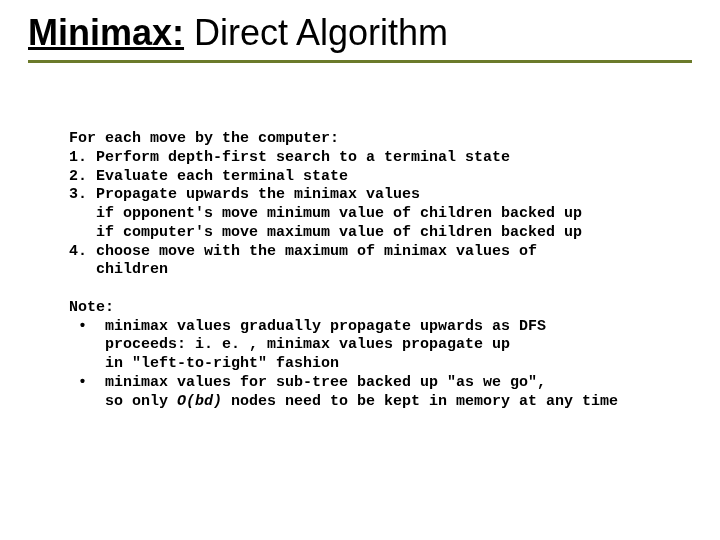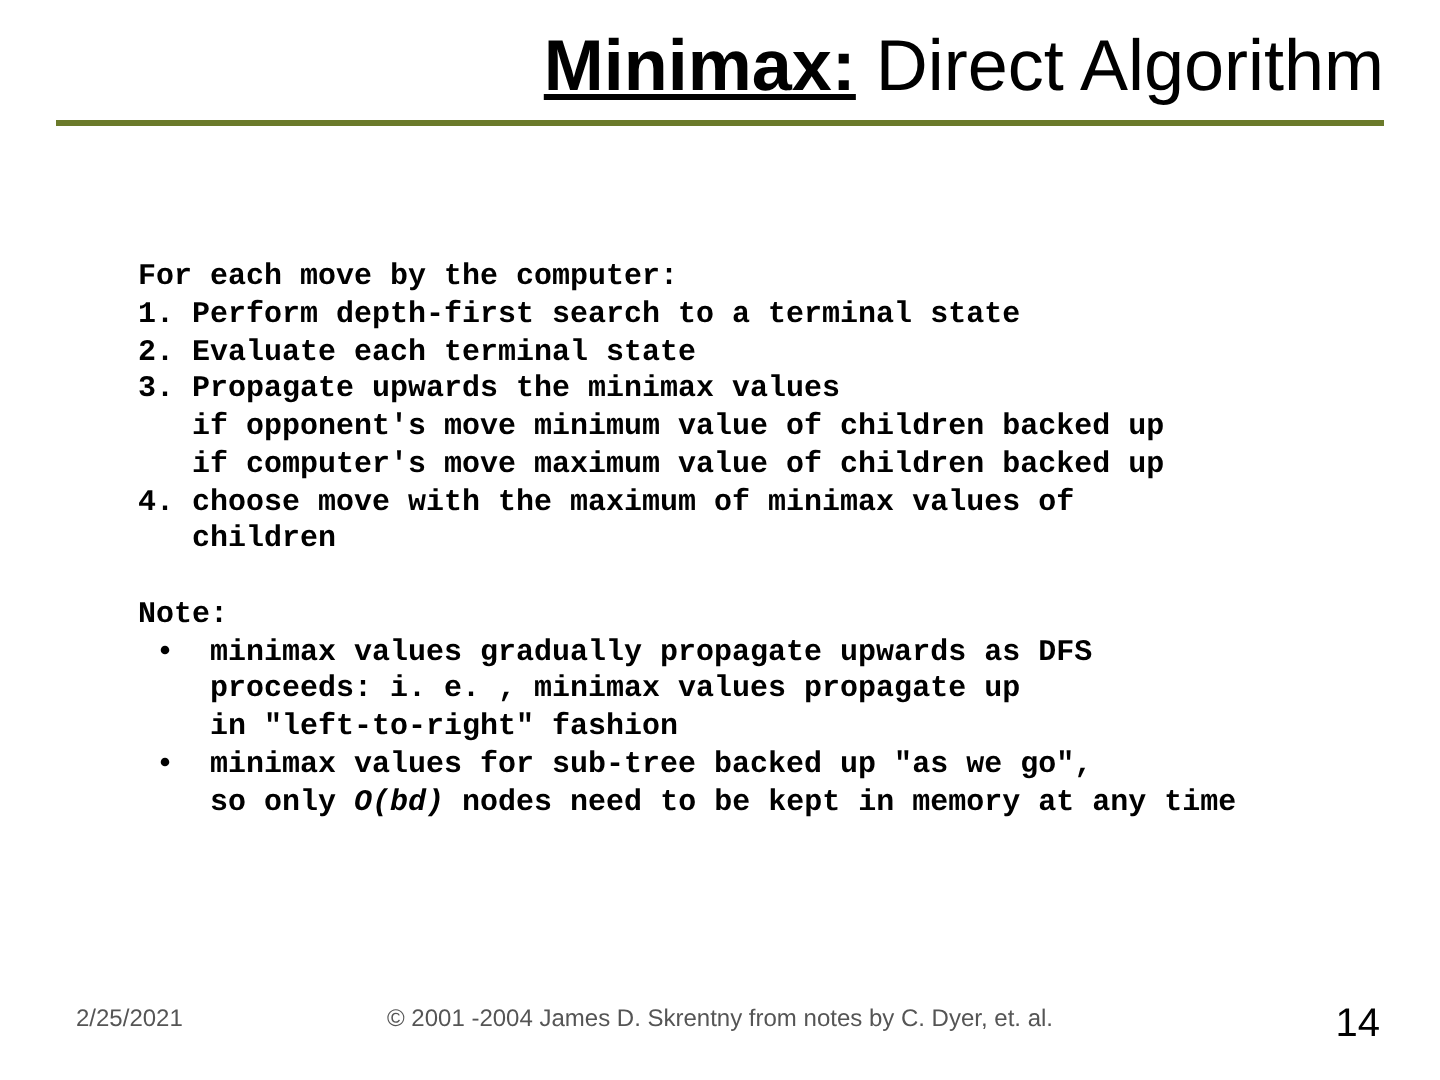--- a/index.html
+++ b/index.html
@@ -19,21 +19,21 @@
   }
   .title-wrap {
     position: absolute;
     left: 28px;
     top: 12px;
     right: 28px;
   }
   .title {
     font-size: 36px;
     color: #000;
-    text-align: right;
+    text-align: left;
     padding-bottom: 6px;
     border-bottom: 3px solid #6b7a2a;
     display: inline-block;
     width: 100%;
   }
   .title .bold {
     font-weight: bold;
   }
   .title .u {
     text-decoration: underline;
@@ -101,19 +101,14 @@
 4. choose move with the maximum of minimax values of
    children
 
 Note:
  •  minimax values gradually propagate upwards as DFS
     proceeds: i. e. , minimax values propagate up
     in "left-to-right" fashion
  •  minimax values for sub-tree backed up "as we go",
     so only <em>O(bd)</em> nodes need to be kept in memory at any time</div>
 
-  <div class="footer">
-    <span class="date">2/25/2021</span>
-    <span class="copy">© 2001 -2004 James D. Skrentny from notes by C. Dyer, et. al.</span>
-    <span class="page">14</span>
-  </div>
 
 </div>
 
 </body></html>

